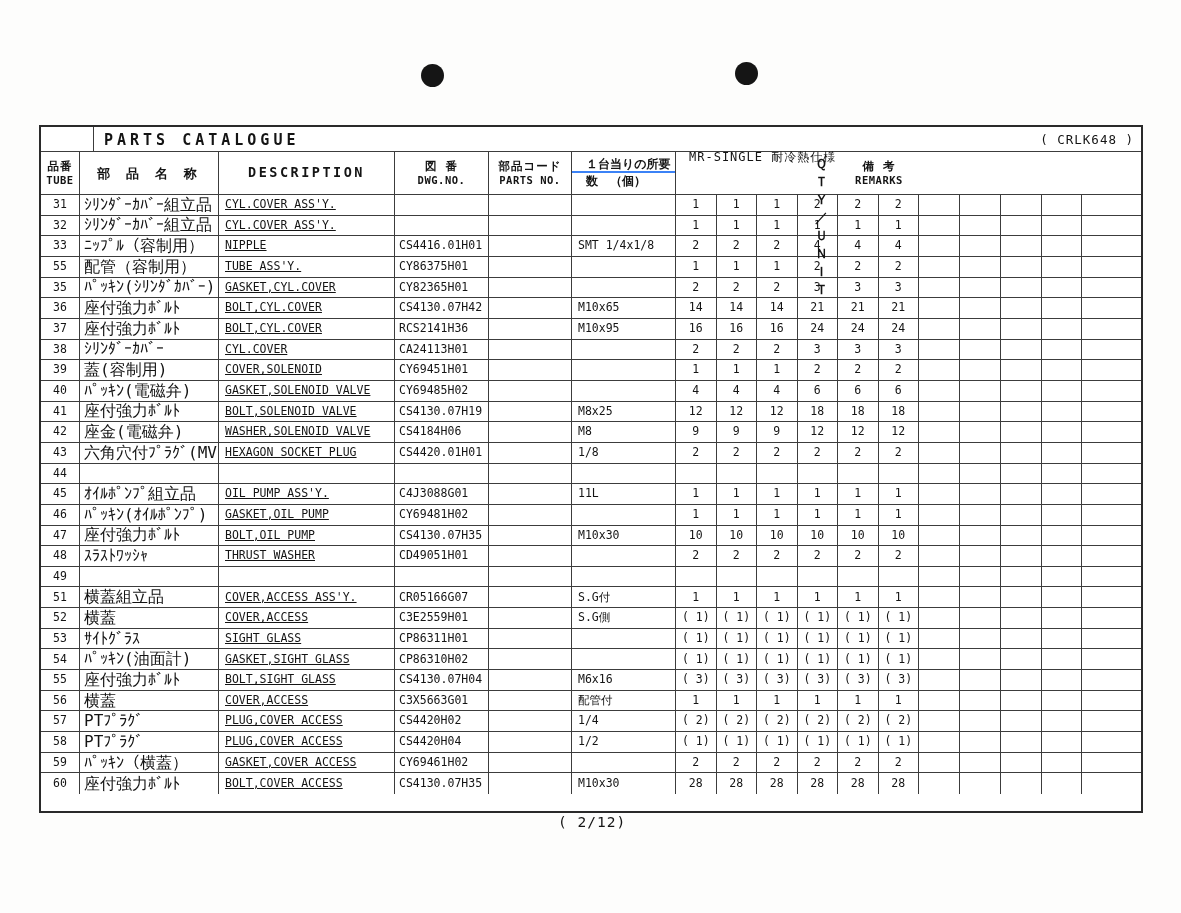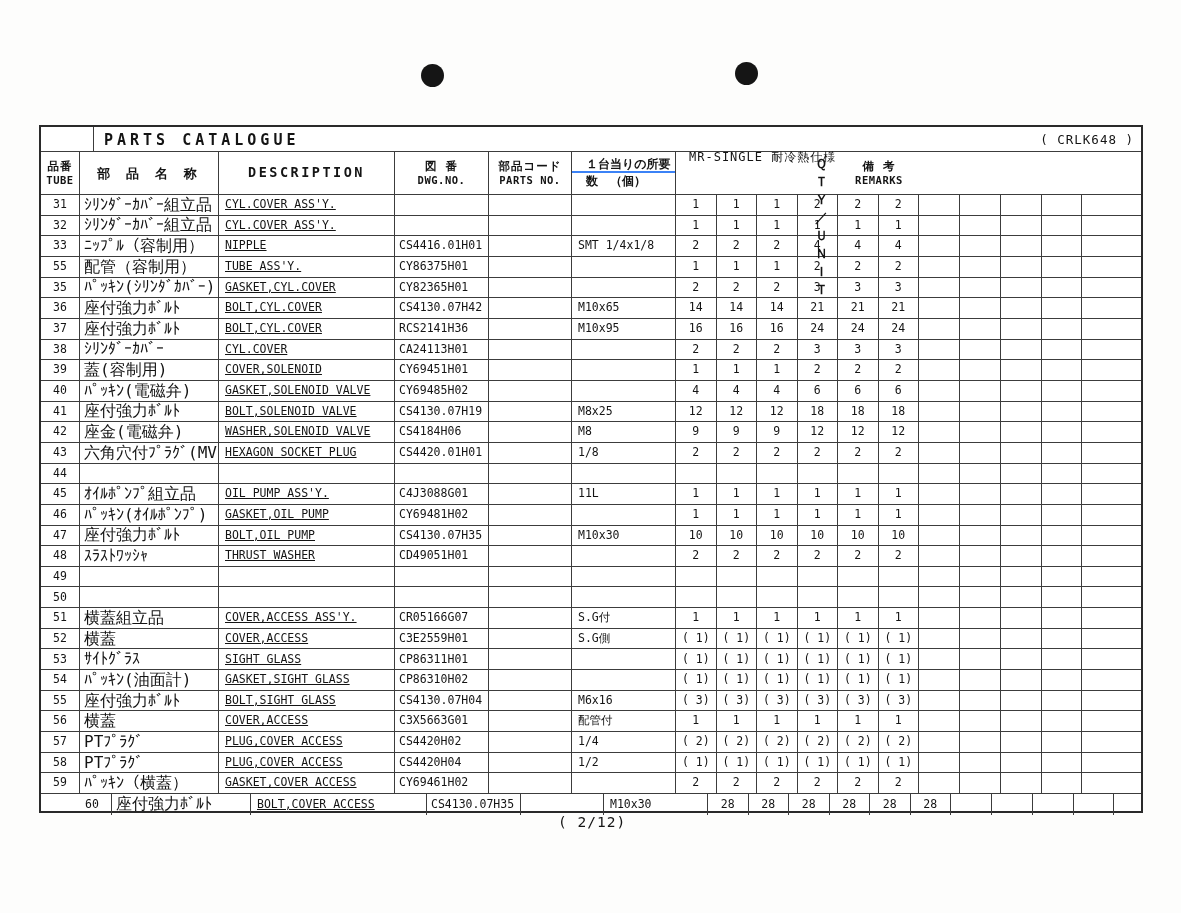--- a/index.html
+++ b/index.html
@@ -49,21 +49,21 @@
   .qty-top{height:21px;border-bottom:2px solid #3b82f6;box-sizing:border-box;position:relative;}
   .qty-top .qg-jp{position:absolute;left:14px;top:4px;font-size:12px;}
   .qty-top .qg-en{position:absolute;left:243px;top:3px;font-size:13px;letter-spacing:3px;}
   .qty-sub{flex:1;display:grid;grid-template-columns:repeat(6,40.5px) 41px 41px 41px 39px;}
   .qty-sub .scell{border-right:1px solid #3c3c3c;display:flex;align-items:center;justify-content:center;
                   font-size:11px;letter-spacing:1px;box-sizing:border-box;}
   .qty-sub .scell:last-child{border-right:none;}
 
   
   #rows .grid-row{height:20.67px;border-bottom:1px solid #3c3c3c;box-sizing:border-box;}
-  #rows .grid-row:last-child{border-bottom:none;padding-left:32px;}
+  #rows .grid-row:last-child{border-bottom:none;}
 
   .page-number{position:absolute;left:558px;top:814px;font-size:14.5px;letter-spacing:1px;}
 </style>
 </head>
 <body>
 
 <div id="hole-left" class="hole"></div>
 <div id="hole-right" class="hole"></div>
 
 <div class="sheet-table">
@@ -462,39 +462,20 @@
         <div class="cell c-qty"></div>
         <div class="cell c-qty"></div>
         <div class="cell c-qty"></div>
         <div class="cell c-qty"></div>
         <div class="cell c-qty"></div>
         <div class="cell c-qty"></div>
         <div class="cell c-qty"></div>
         <div class="cell c-rem"></div>
       </div>
       <div class="grid-row">
-        <div class="cell c-item">50</div>
-        <div class="cell c-name"></div>
-        <div class="cell c-desc"></div>
-        <div class="cell c-dwg"></div>
-        <div class="cell c-parts"></div>
-        <div class="cell c-spec"></div>
-        <div class="cell c-qty"></div>
-        <div class="cell c-qty"></div>
-        <div class="cell c-qty"></div>
-        <div class="cell c-qty"></div>
-        <div class="cell c-qty"></div>
-        <div class="cell c-qty"></div>
-        <div class="cell c-qty"></div>
-        <div class="cell c-qty"></div>
-        <div class="cell c-qty"></div>
-        <div class="cell c-qty"></div>
-        <div class="cell c-rem"></div>
-      </div>
-      <div class="grid-row">
         <div class="cell c-item">51</div>
         <div class="cell c-name">横蓋組立品</div>
         <div class="cell c-desc">COVER,ACCESS ASS'Y.</div>
         <div class="cell c-dwg">CR05166G07</div>
         <div class="cell c-parts"></div>
         <div class="cell c-spec">S.G付</div>
         <div class="cell c-qty">1</div>
         <div class="cell c-qty">1</div>
         <div class="cell c-qty">1</div>
         <div class="cell c-qty">1</div>

